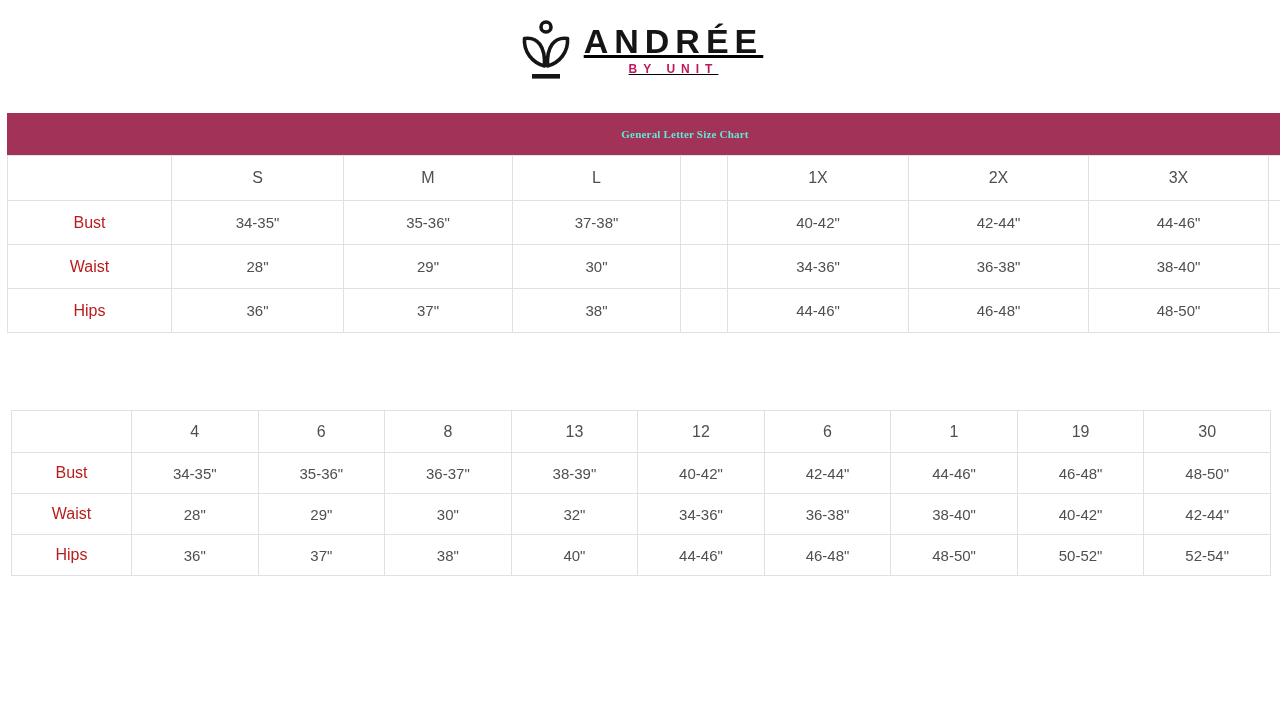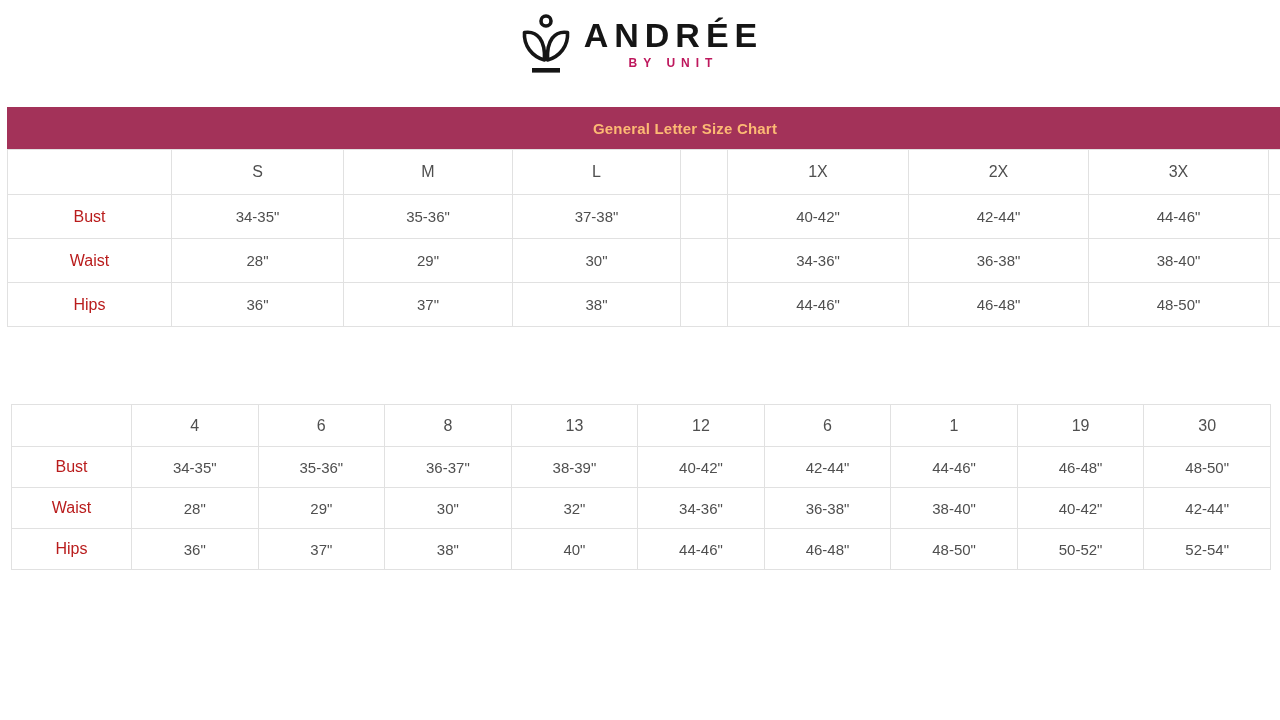--- a/index.html
+++ b/index.html
@@ -13,23 +13,24 @@
   }
   .page {
     position: relative;
     width: 1280px;
     height: 720px;
     overflow: hidden;
   }
 
   
   .brand-header {
-    margin-top: 13px;
+    margin-top: 19px;
     display: flex;
     justify-content: center;
+    text-decoration: underline;
   }
   .logo {
     display: flex;
     align-items: center;
     gap: 9px;
     color: #151515;
   }
   .logo-icon svg { display: block; }
   .logo-text { text-align: center; }
   .brand-name {
@@ -52,24 +53,25 @@
   
   .chart-section { position: relative; }
   .chart-title-bar {
     background: #A33259;
     height: 42px;
     display: flex;
     align-items: center;
     justify-content: center;
   }
   .chart-title {
-    color: #fdba74;
-    font-size: 15px;
+    color: #5eead4;
+    font-size: 11px;
     font-weight: 600;
     letter-spacing: 0.2px;
+    font-family: Liberation Serif, serif;
   }
   table {
     border-collapse: collapse;
     table-layout: fixed;
     background: #ffffff;
   }
   th, td {
     border: 1px solid #e1e1e1;
     text-align: center;
     vertical-align: middle;

